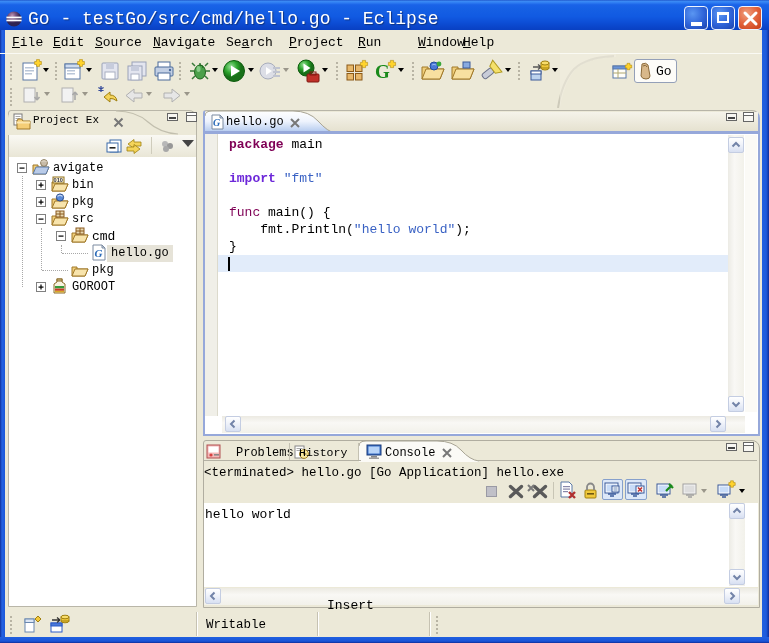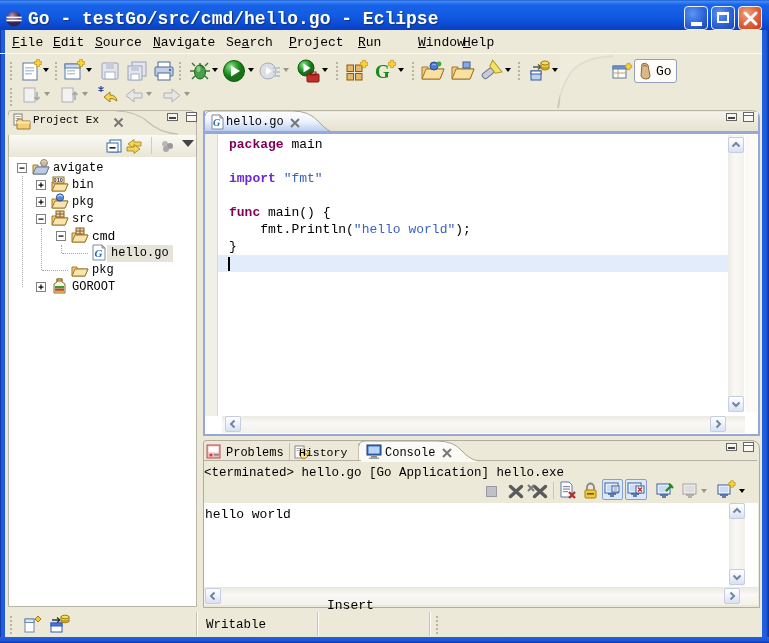--- a/index.html
+++ b/index.html
@@ -5,21 +5,21 @@
   html,body{margin:0;padding:0;}
   body{width:769px;height:643px;overflow:hidden;position:relative;
        font-family:"Liberation Mono",monospace;background:#ECE9D8;}
   .abs{position:absolute;}
   
   #titlebar{left:0;top:0;width:769px;height:30px;
     background:linear-gradient(180deg,#1d53c8 0%,#3d8cf4 4%,#2f7df2 9%,#1a63e8 16%,#1560e4 30%,#115ae2 55%,#0d4ed6 75%,#0a45ca 90%,#0940c2 100%);}
   #borderL{left:0;top:30px;width:5px;height:613px;background:linear-gradient(90deg,#0f2e9a 0%,#2563e2 40%,#1c58da 100%);}
   #borderR{left:762px;top:30px;width:7px;height:613px;background:linear-gradient(90deg,#2160e0 0%,#1d5bdc 60%,#0f2e9a 100%);}
   #borderB{left:0;top:637px;width:769px;height:6px;background:linear-gradient(180deg,#2160e0 0%,#1a55d8 70%,#0f2e9a 100%);}
-  .titletext{left:28px;top:9px;color:#fff;font-size:18px;font-weight:bold;
+  .titletext{left:28px;top:9px;color:#fff;font-size:18px;font-weight:normal;
     text-shadow:1px 1px 1px #10337e;}
   .winbtn{top:6px;width:24px;height:24px;border-radius:4px;border:1px solid #eef4ff;box-sizing:border-box;}
   #btnmin,#btnmax{background:radial-gradient(circle at 35% 30%,#5a96f2 0%,#2e63d8 55%,#1c43ae 100%);}
   #btnclose{background:radial-gradient(circle at 35% 30%,#f0A080 0%,#e2633c 50%,#c63d18 100%);}
   
   #menubar{left:5px;top:30px;width:757px;height:24px;background:#ECE9D8;font-size:13px;color:#000;}
   .mi{position:absolute;top:5px;}
   .mi u{text-decoration:underline;}
   
   #toolarea{left:5px;top:54px;width:757px;height:54px;background:#ECE9D8;}
@@ -436,21 +436,21 @@
 
 <div class="abs" style="left:205px;top:134px;width:12px;height:282px;background:#f0efe8;border-right:1px solid #dcdacc"></div>
 
 <div class="abs" style="left:218px;top:255px;width:510px;height:17px;background:#e2ecfa"></div>
 <div class="abs" style="left:228px;top:257px;width:2px;height:14px;background:#000"></div>
 
 <div class="abs" style="left:229px;top:136px;font-size:13px;line-height:17px;white-space:pre;color:#000"><span style="color:#7f0055;font-weight:bold">package</span> main
 
 <span style="color:#6d28d9;font-weight:bold">import</span> <span style="color:#3a62c4">"fmt"</span>
 
-<span style="color:#7f0055;font-weight:bold">func</span> main() {
+<span style="color:#7f0055;font-weight:normal">func</span> main() {
     fmt.Println(<span style="color:#3a62c4">"hello world"</span>);
 }</div>
 
 <div class="abs" style="left:728px;top:135px;width:16px;height:277px;background:linear-gradient(90deg,#ecebe5,#f9f8f5 40%,#f2f1ea)"></div>
 <div class="abs sbtn" style="left:728px;top:137px">
     <svg width="16" height="16" viewBox="0 0 16 16">
       <path d="M4.5 9.5 L8 6 L11.5 9.5" fill="none" stroke="#7283a8" stroke-width="2"></path>
     </svg>
   </div>
 <div class="abs sbtn" style="left:728px;top:396px">
@@ -474,21 +474,21 @@
   </div>
 
 <div class="abs" style="left:203px;top:440px;width:557px;height:168px;border:1px solid #b0ada0;border-radius:3px 8px 0 0;box-sizing:border-box;background:#ECE9D8"></div>
 
 <svg class="abs" style="left:206px;top:444px" width="16" height="16" viewBox="0 0 16 16">
  <rect x="1" y="1" width="13" height="13" fill="#f4b8b8" stroke="#b05050"></rect>
  <rect x="2.5" y="2.5" width="10" height="6" fill="#fff"></rect>
  <circle cx="5" cy="11" r="1.6" fill="#d84040"></circle>
     <rect x="8" y="10" width="5" height="1.6" fill="#888"></rect>
 </svg>
-<div class="abs" style="left:226px;top:446px;font-size:12px">Problems</div>
+<div class="abs" style="left:236px;top:446px;font-size:12px">Problems</div>
 <div class="abs" style="left:289px;top:443px;width:1px;height:18px;background:#c4c1b2"></div>
 
 <svg class="abs" style="left:293px;top:444px" width="16" height="16" viewBox="0 0 16 16">
  <rect x="2" y="2" width="9" height="12" fill="#fff" stroke="#888"></rect>
  <rect x="3.5" y="4" width="6" height="1" fill="#aaa"></rect>
     <rect x="3.5" y="6" width="6" height="1" fill="#aaa"></rect>
  <circle cx="11" cy="10" r="4.4" fill="#f8e8a0" stroke="#a08020"></circle>
  <path d="M11 7.5 V10 H13.4" fill="none" stroke="#705810" stroke-width="1.2"></path>
 </svg>
 <div class="abs" style="left:299px;top:446px;font-size:11.5px">History</div>

